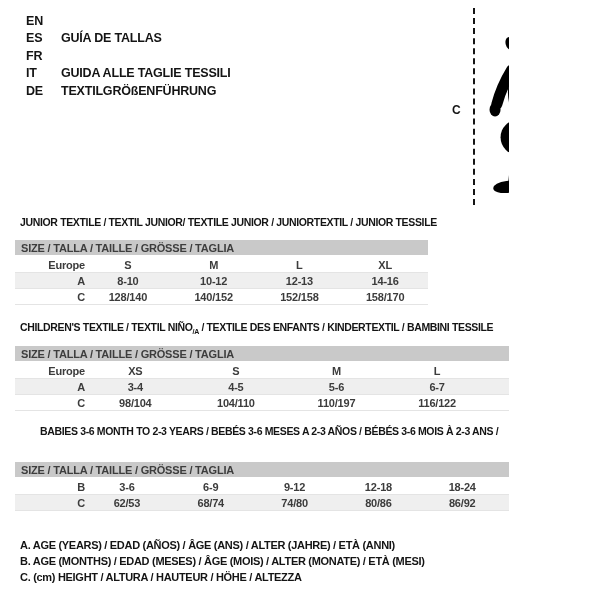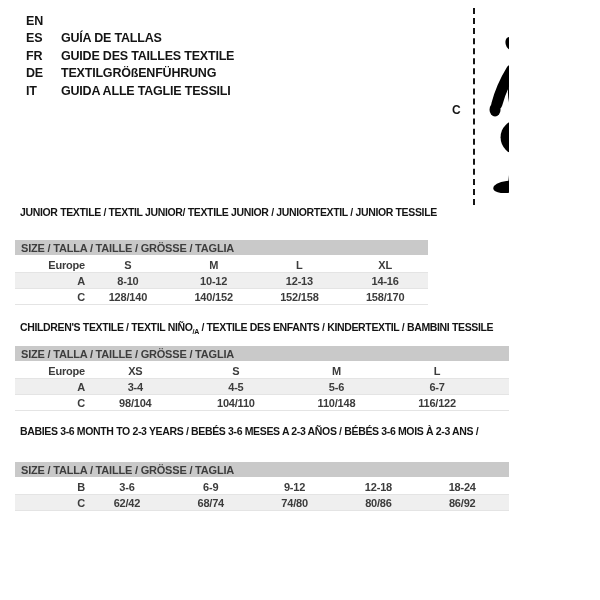--- a/index.html
+++ b/index.html
@@ -29,52 +29,51 @@
   table.size-table td{height:15px;padding:0;text-align:center;vertical-align:middle;}
   table.size-table td.lbl{text-align:right;padding-left:6px;}
   table.size-table tr{border-bottom:1px solid #e4e4e4;}
   table.size-table tr.hd{border-bottom:2px solid #fff;}
   table.size-table tr.hd td{background:var(--table-header-bg,#c9c9c9);text-align:left;
     padding-left:6px;color:#3d3d3d;height:15px;letter-spacing:-0.2px;}
   table.size-table tr.alt{background:var(--row-alt-bg,#efefef);}
   .t1{top:240px;width:413px;}
   .t2{top:346px;width:573px;}
   .t3{top:462px;width:573px;}
-  #s1-title{top:205px;}
+  #s1-title{top:215px;}
   #s2-title{top:320px;}
-  #s3-title{top:424px;}
+  #s3-title{top:424px;margin-left:20px;}
   
   .footnotes{position:absolute;left:20px;top:537px;}
   .footnote{font-size:11px;font-weight:700;letter-spacing:-0.3px;line-height:16.2px;
     color:var(--title-text,#141414);white-space:nowrap;}
 </style>
 </head>
 <body>
 
 <div id="page">
 
   <div class="lang-list">
     <div class="lang-row">
       <span class="lang-code">EN</span>
     </div>
     <div class="lang-row">
       <span class="lang-code">ES</span>
       <span class="lang-label">GUÍA DE TALLAS</span>
     </div>
     <div class="lang-row">
       <span class="lang-code">FR</span>
-      <span class="lang-label">GUIDE DES TAILLES TEXTILE</span>
+    </div>
+    <div class="lang-row">
+      <span class="lang-code">IT</span>
+      <span class="lang-label">GUIDA ALLE TAGLIE TESSILI</span>
     </div>
     <div class="lang-row">
       <span class="lang-code">DE</span>
       <span class="lang-label">TEXTILGRÖßENFÜHRUNG</span>
-    </div>
-    <div class="lang-row">
-      <span class="lang-code">IT</span>
-      <span class="lang-label">GUIDA ALLE TAGLIE TESSILI</span>
     </div>
   </div>
 
   <div class="measure-line"></div>
   <div class="measure-label">C</div>
   <svg class="silhouette" viewBox="0 0 100 210" aria-hidden="true">
     <g fill="#000000">
       <ellipse cx="49" cy="25" rx="20" ry="23"></ellipse>
       <ellipse cx="28" cy="37" rx="4.5" ry="7" transform="rotate(-14 28 37)"></ellipse>
       <ellipse cx="70" cy="37" rx="4.5" ry="7" transform="rotate(14 70 37)"></ellipse>
@@ -160,21 +159,21 @@
       <td>3-4</td>
       <td>4-5</td>
       <td>5-6</td>
       <td>6-7</td>
       <td>7-8</td>
     </tr>
     <tr>
       <td class="lbl">C</td>
       <td>98/104</td>
       <td>104/110</td>
-      <td>110/148</td>
+      <td>110/197</td>
       <td>116/122</td>
       <td>122/128</td>
     </tr>
   </tbody>
     </table>
 
   <div id="s3-title" class="section-title">
     <div>BABIES 3-6 MONTH TO 2-3 YEARS / BEBÉS 3-6 MESES A 2-3 AÑOS / BÉBÉS 3-6 MOIS À 2-3 ANS /</div>
   </div>
   <table class="size-table t3">
@@ -195,24 +194,29 @@
       <td class="lbl">B</td>
       <td>3-6</td>
       <td>6-9</td>
       <td>9-12</td>
       <td>12-18</td>
       <td>18-24</td>
       <td>24-36</td>
     </tr>
     <tr class="alt">
       <td class="lbl">C</td>
-      <td>62/42</td>
+      <td>62/53</td>
       <td>68/74</td>
       <td>74/80</td>
       <td>80/86</td>
       <td>86/92</td>
       <td>92/98</td>
     </tr>
   </tbody>
     </table>
 
+  <div class="footnotes">
+    <div class="footnote">A. AGE (YEARS) / EDAD (AÑOS) / ÂGE (ANS) / ALTER (JAHRE) / ETÀ (ANNI)</div>
+    <div class="footnote">B. AGE (MONTHS) / EDAD (MESES) / ÂGE (MOIS) / ALTER (MONATE) / ETÀ (MESI)</div>
+    <div class="footnote">C. (cm) HEIGHT / ALTURA / HAUTEUR / HÖHE / ALTEZZA</div>
+  </div>
 
 </div>
 
 </body></html>

